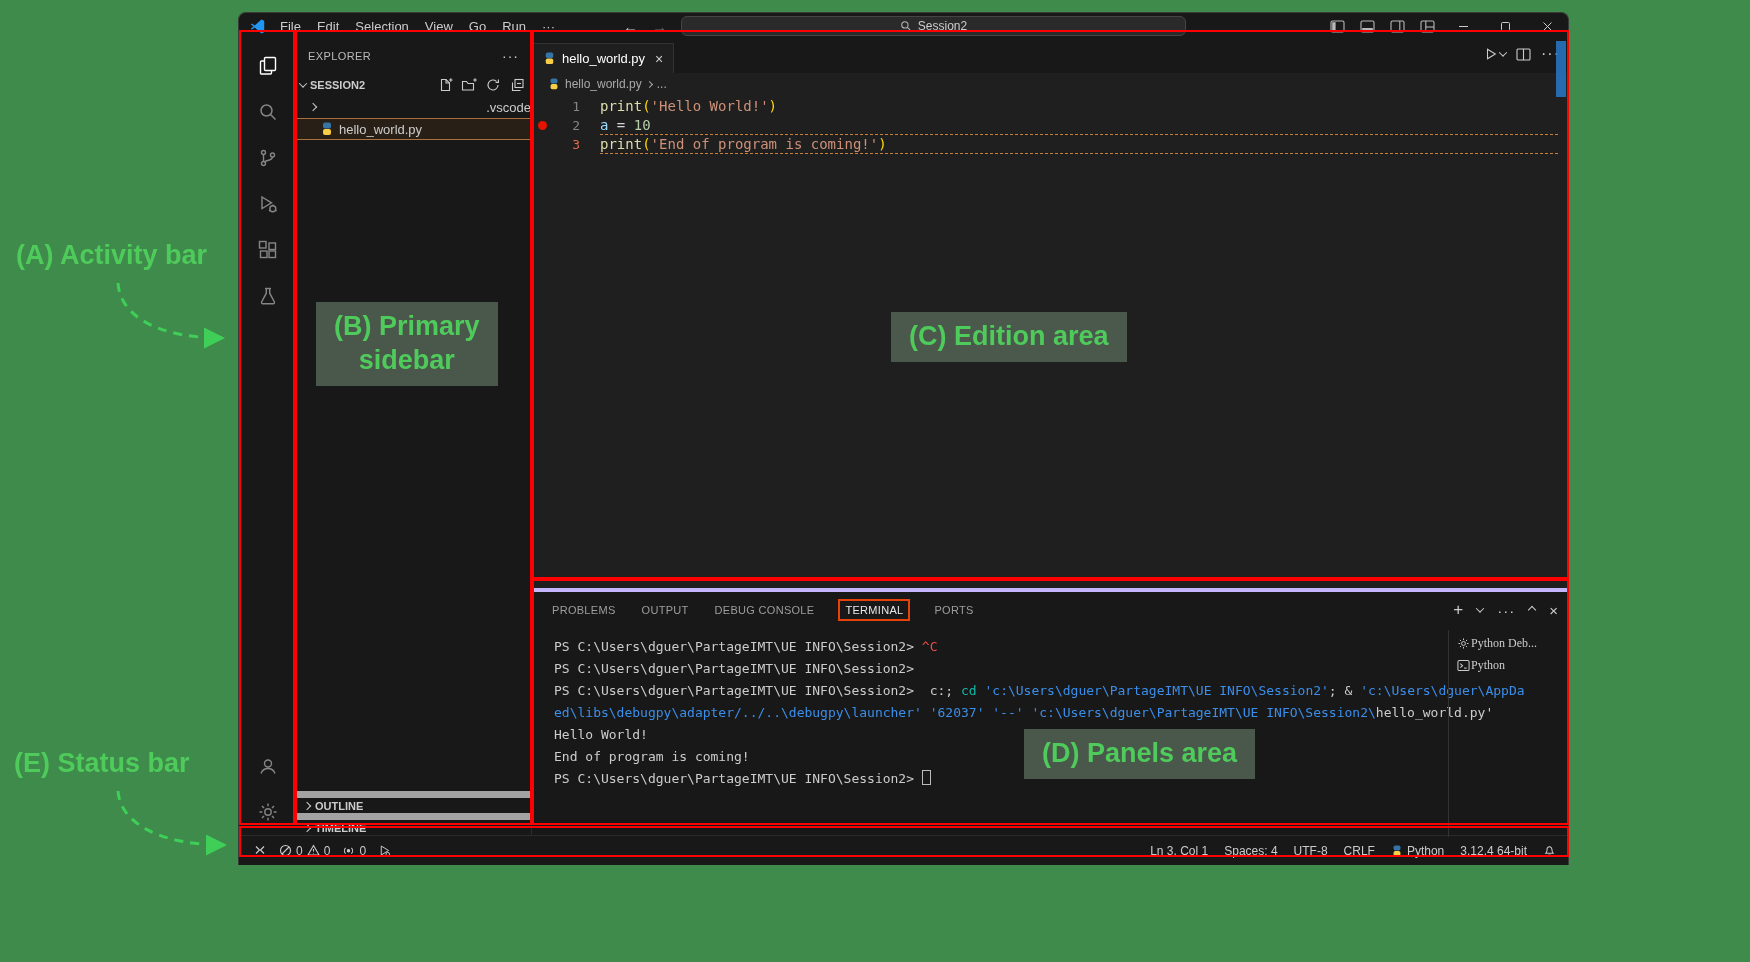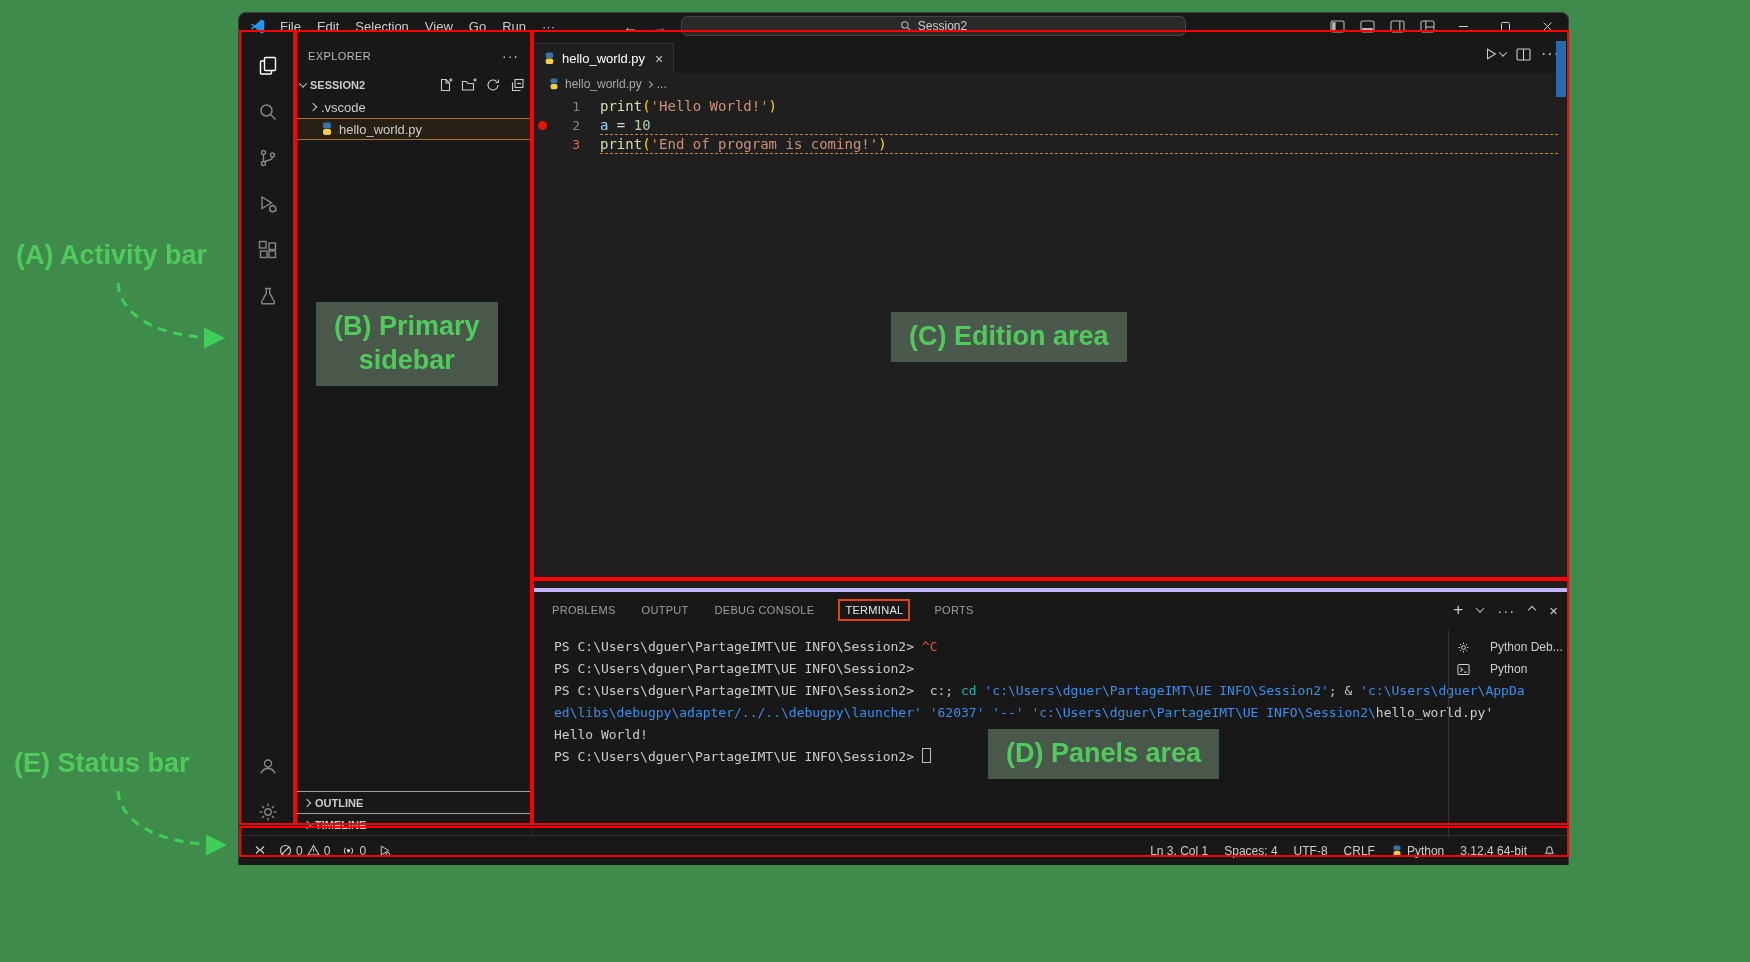--- a/index.html
+++ b/index.html
@@ -45,24 +45,24 @@
   .ab-spacer{ flex:1; }
 
   .sidebar{ width:236px; background:#181818; border-right:1px solid #2b2b2b; display:flex; flex-direction:column; font-size:13px; }
   .sb-header{ height:34px; display:flex; align-items:center; justify-content:space-between; padding:0 12px; }
   .sb-title{ font-size:11px; color:#bbbbbb; letter-spacing:.4px; }
   .sb-more{ color:#cccccc; font-size:14px; letter-spacing:1px; }
   .sb-section{ height:23px; display:flex; align-items:center; gap:4px; padding:0 6px 0 4px; font-weight:bold; font-size:11px; color:#cccccc; }
   .sb-section .grow{ flex:1; }
   .sb-tools{ display:flex; gap:8px; align-items:center; color:#cccccc; }
   .tree-row{ height:22px; display:flex; align-items:center; gap:5px; color:#cccccc; }
-  .row-folder{ padding-left:14px; }
+  .row-folder{ padding-left:14px;justify-content:space-between; }
   .row-file{ padding-left:24px; background:rgba(255,140,0,0.07); border-top:1px solid #a9703d; border-bottom:1px solid #a9703d; }
   .sb-bottom{ margin-top:auto; }
-  .sb-sec-row{ height:22px; display:flex; align-items:center; gap:5px; padding-left:8px; font-size:11px; font-weight:bold; color:#cccccc; border-top:1px solid #a3a3a3; }
+  .sb-sec-row{ height:22px; display:flex; align-items:center; gap:5px; padding-left:8px; font-size:11px; font-weight:bold; color:#cccccc; border-top:7px solid #a3a3a3; }
 
   .chev{ display:inline-block; width:6px; height:6px; border-right:1.4px solid currentColor; border-bottom:1.4px solid currentColor; }
   .chev.down{ transform:rotate(45deg) translate(-1px,-1px); }
   .chev.right{ transform:rotate(-45deg); }
   .chev.up{ transform:rotate(-135deg); }
 
   
   .editor-col{ flex:1; display:flex; flex-direction:column; min-width:0; }
   .editor-area{ height:549px; background:#1f1f1f; display:flex; flex-direction:column; position:relative; }
   .tabbar{ height:34px; background:#181818; display:flex; align-items:flex-end; position:relative; }
@@ -88,21 +88,21 @@
   .panel-header{ height:36px; display:flex; align-items:center; padding:0 10px 0 18px; }
   .panel-tab{ font-size:11px; letter-spacing:.3px; color:#9d9d9d; padding:5px 2px; margin-right:22px; white-space:nowrap; }
   .panel-tab.active{ color:#e7e7e7; border:2px solid #e8420b; padding:3px 5px; }
   .panel-actions{ margin-left:auto; display:flex; align-items:center; gap:14px; color:#cccccc; font-size:15px; }
   .panel-body{ flex:1; position:relative; min-height:0; }
   .terminal{ position:absolute; inset:0; padding:8px 8px 0 22px; font-size:13px; line-height:22px; overflow:hidden; }
   .term-line{ white-space:pre; font-family:"DejaVu Sans Mono","Liberation Mono",monospace; color:#cccccc; }
   .t-plain{ color:#cccccc; } .t-red{ color:#f14c4c; } .t-blue{ color:#3b8eea;margin-top:13px; } .t-yellow{ color:#14b8a6; }
   .t-cursor{ display:inline-block; width:9px; height:15px; border:1px solid #bbbbbb; vertical-align:-2px; }
   .term-list{ position:absolute; right:4px; top:2px; width:116px; border-left:1px solid #333333; height:100%; padding-top:2px; }
-  .term-list-row{ height:22px; display:flex; align-items:flex-end; gap:20px; padding-left:8px; font-size:12px; color:#cccccc; white-space:nowrap; overflow:hidden; }
+  .term-list-row{ height:22px; display:flex; align-items:center; gap:1px; padding-left:8px; font-size:12px; color:#cccccc; white-space:nowrap; overflow:hidden;font-family:Liberation Serif, serif; }
 
   
   .statusbar{ height:30px; flex:0 0 30px; background:#181818; border-top:1px solid #2b2b2b;
     display:flex; align-items:center; font-size:12px; color:#cccccc; padding:0 12px 0 14px; }
   .sb-left{ display:flex; align-items:center; gap:12px; }
   .sb-right{ margin-left:auto; display:flex; align-items:center; gap:16px; }
   .sb-item{ display:flex; align-items:center; gap:4px; white-space:nowrap; }
 
   
   .red-rect{ position:absolute; border:2px solid #ff0000; z-index:8; pointer-events:none; }
@@ -110,21 +110,21 @@
   .rect-sidebar{ left:295px; top:30px; width:237px; height:795px; }
   .rect-editor{ left:532px; top:30px; width:1037px; height:549px; }
   .rect-panel{ left:532px; top:579px; width:1037px; height:246px; }
   .rect-status{ left:239px; top:826px; width:1330px; height:31px; }
 
   .ann-label{ position:absolute; z-index:10; color:#4fcb5b; font-size:27px; font-weight:bold; pointer-events:none; }
   .ann-box{ background:rgba(79,94,81,0.92); padding:8px 18px; text-align:center; line-height:1.25; }
   .label-a{ left:16px; top:240px; }
   .label-b{ left:316px; top:302px; }
   .label-c{ left:891px; top:312px; }
-  .label-d{ left:988px; top:729px; }
+  .label-d{ left:1024px; top:729px; }
   .label-e{ left:14px; top:748px; }
   .arrows-overlay{ position:absolute; left:0; top:0; width:1750px; height:962px; z-index:9; pointer-events:none; }
 
   svg.icon{ display:block; }
 </style>
 </head>
 <body>
 
 <div class="vscode-window">
 
@@ -386,20 +386,21 @@
             <span>×</span>
           </div>
         </div>
         <div class="panel-body">
           <div class="terminal" id="terminal-lines">
               <div class="term-line"><span class="t-plain">PS C:\Users\dguer\PartageIMT\UE INFO\Session2&gt; </span><span class="t-red">^C</span></div>
               <div class="term-line"><span class="t-plain">PS C:\Users\dguer\PartageIMT\UE INFO\Session2&gt; </span></div>
               <div class="term-line"><span class="t-plain">PS C:\Users\dguer\PartageIMT\UE INFO\Session2&gt;  c:; </span><span class="t-yellow">cd </span><span class="t-blue">'c:\Users\dguer\PartageIMT\UE INFO\Session2'</span><span class="t-plain">; </span><span class="t-plain">&amp; </span><span class="t-blue">'c:\Users\dguer\AppDa</span></div>
               <div class="term-line"><span class="t-blue">ed\libs\debugpy\adapter/../..\debugpy\launcher' '62037' '--' 'c:\Users\dguer\PartageIMT\UE INFO\Session2\</span><span class="t-plain">hello_world.py'</span></div>
               <div class="term-line"><span class="t-plain">Hello World!</span></div>
+              <div class="term-line"><span class="t-plain">End of program is coming!</span></div>
               <div class="term-line"><span class="t-plain">PS C:\Users\dguer\PartageIMT\UE INFO\Session2&gt; </span><span class="t-cursor"></span></div>
             </div>
           <div class="term-list">
             <div class="term-list-row">
               <svg class="icon" width="13" height="13" viewBox="0 0 16 16" fill="none" stroke="currentColor" stroke-width="1.2">
                   <circle cx="8" cy="8" r="2.4"></circle>
                   <path d="M8 1.8v2M8 12.2v2M1.8 8h2M12.2 8h2M3.6 3.6l1.4 1.4M11 11l1.4 1.4M3.6 12.4 5 11M11 5l1.4-1.4"></path>
                 </svg>
               <span>Python Deb...</span>
             </div>

